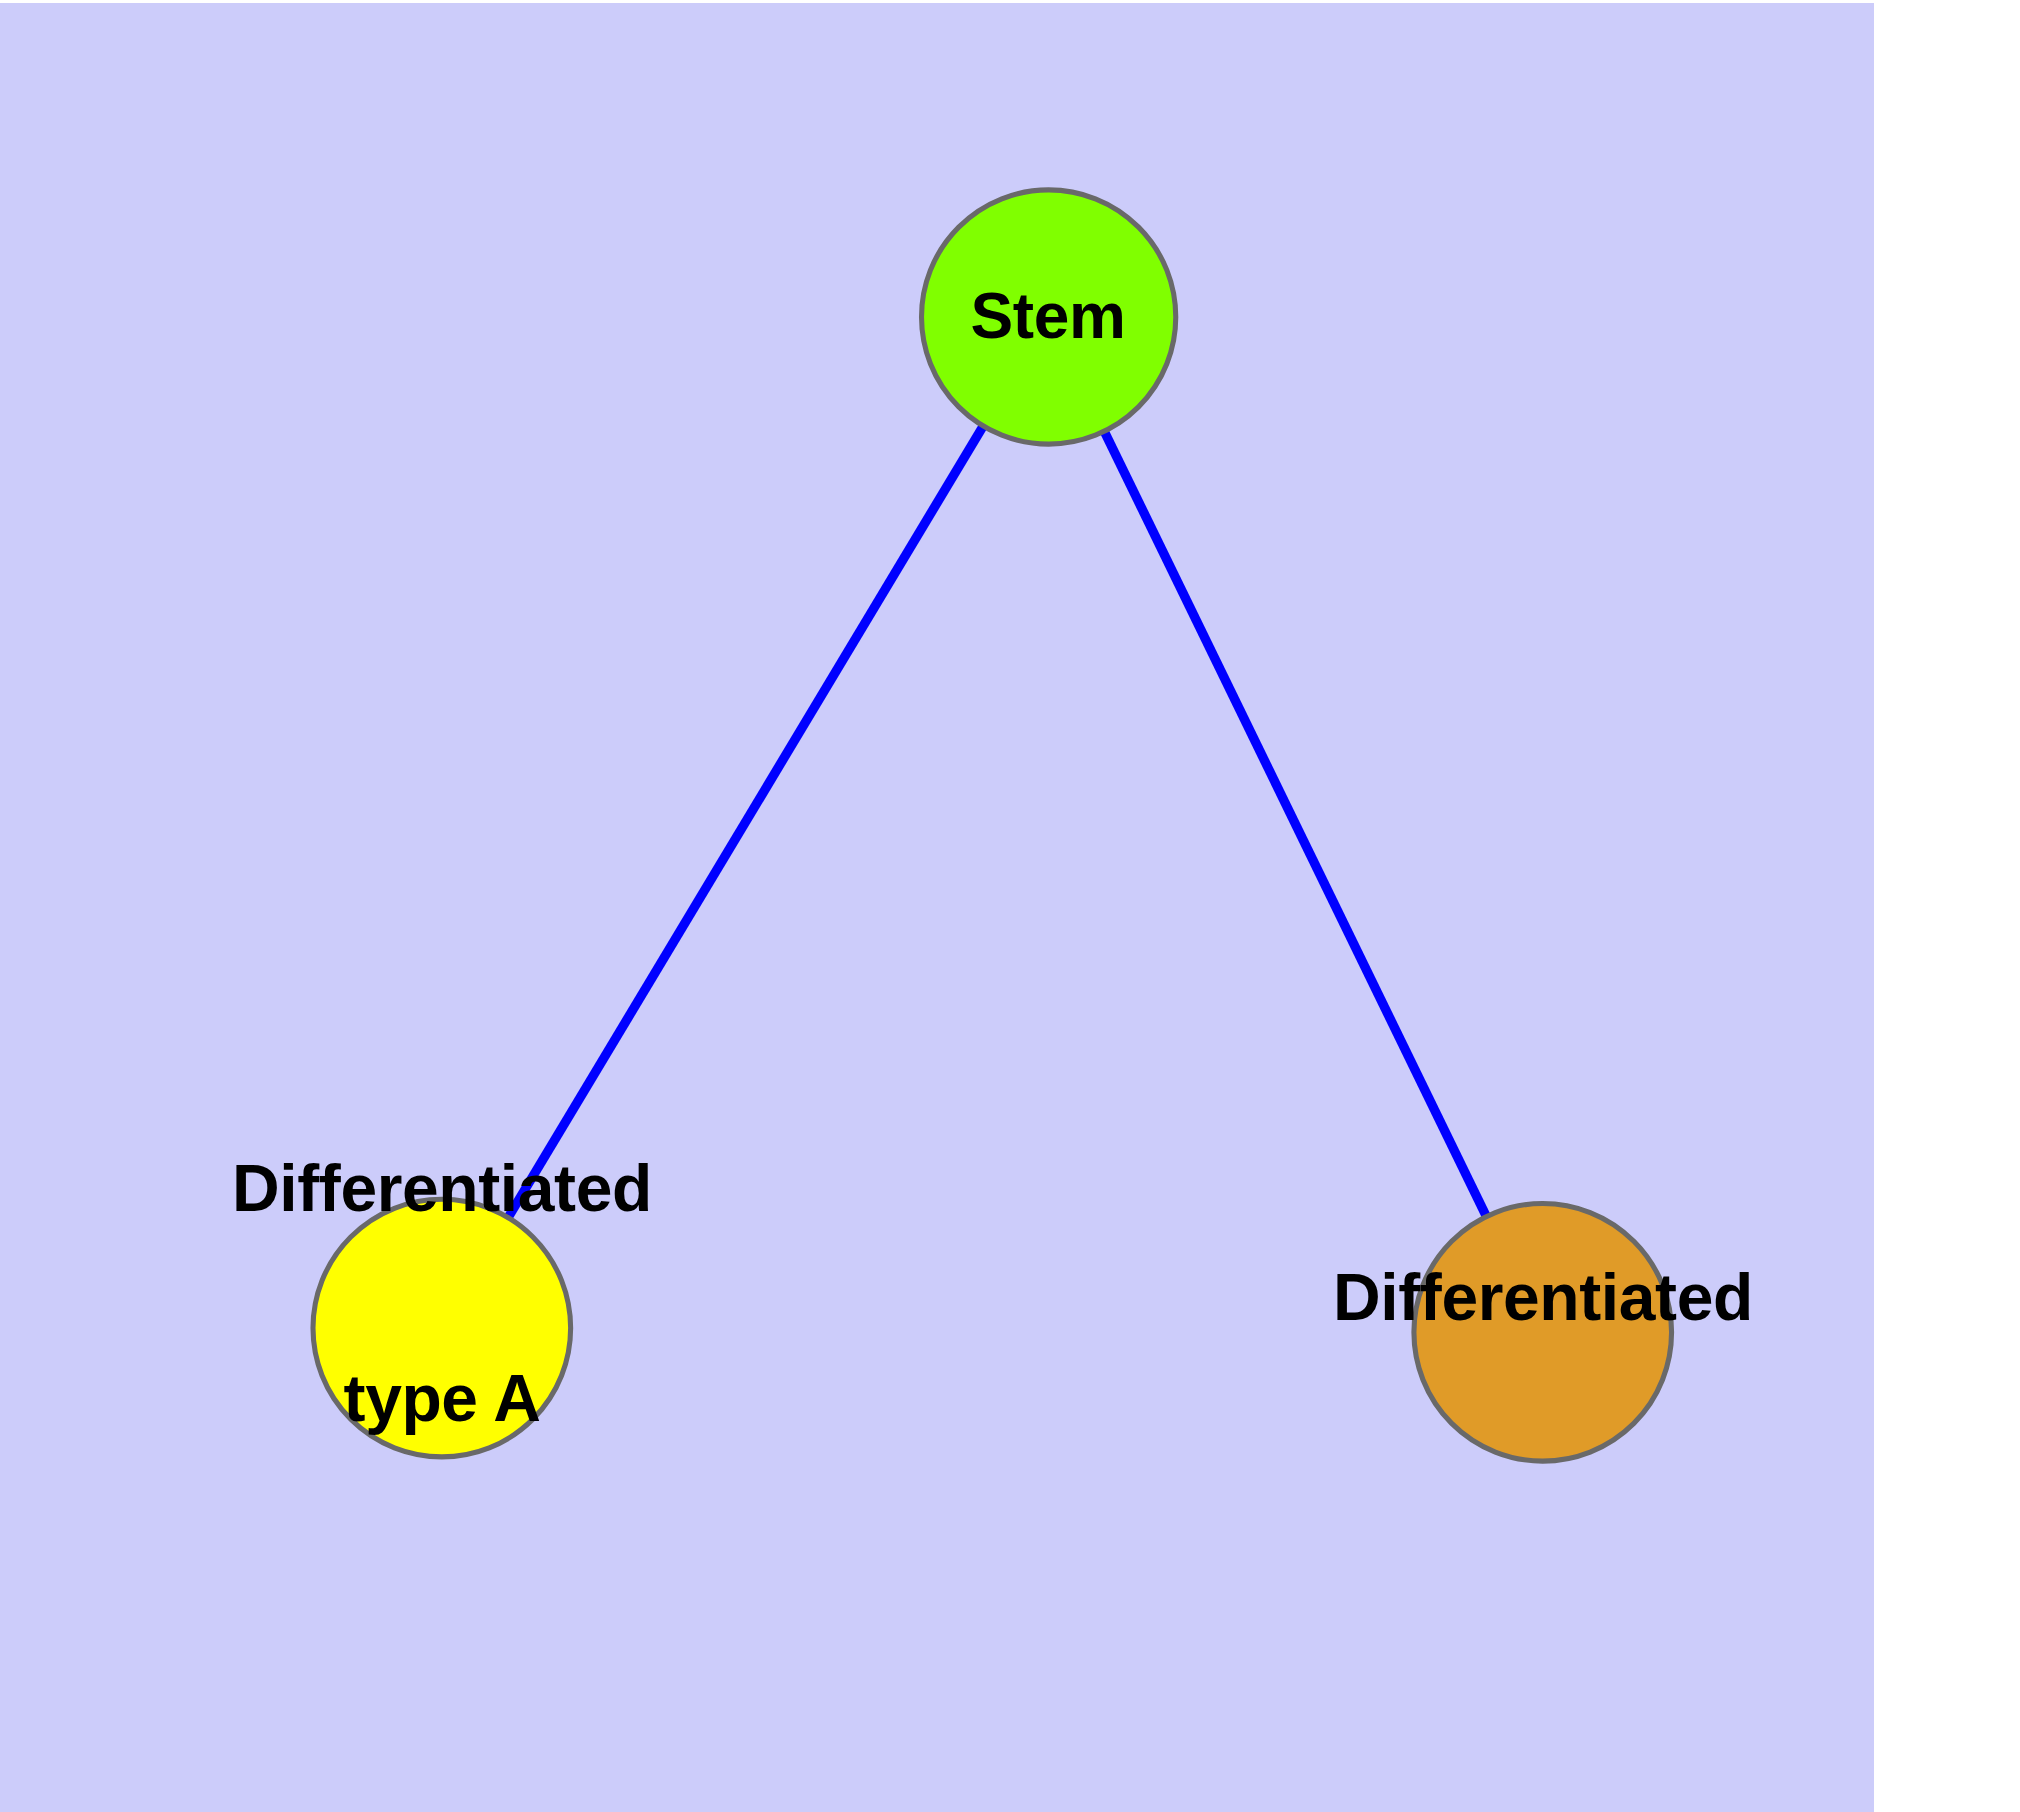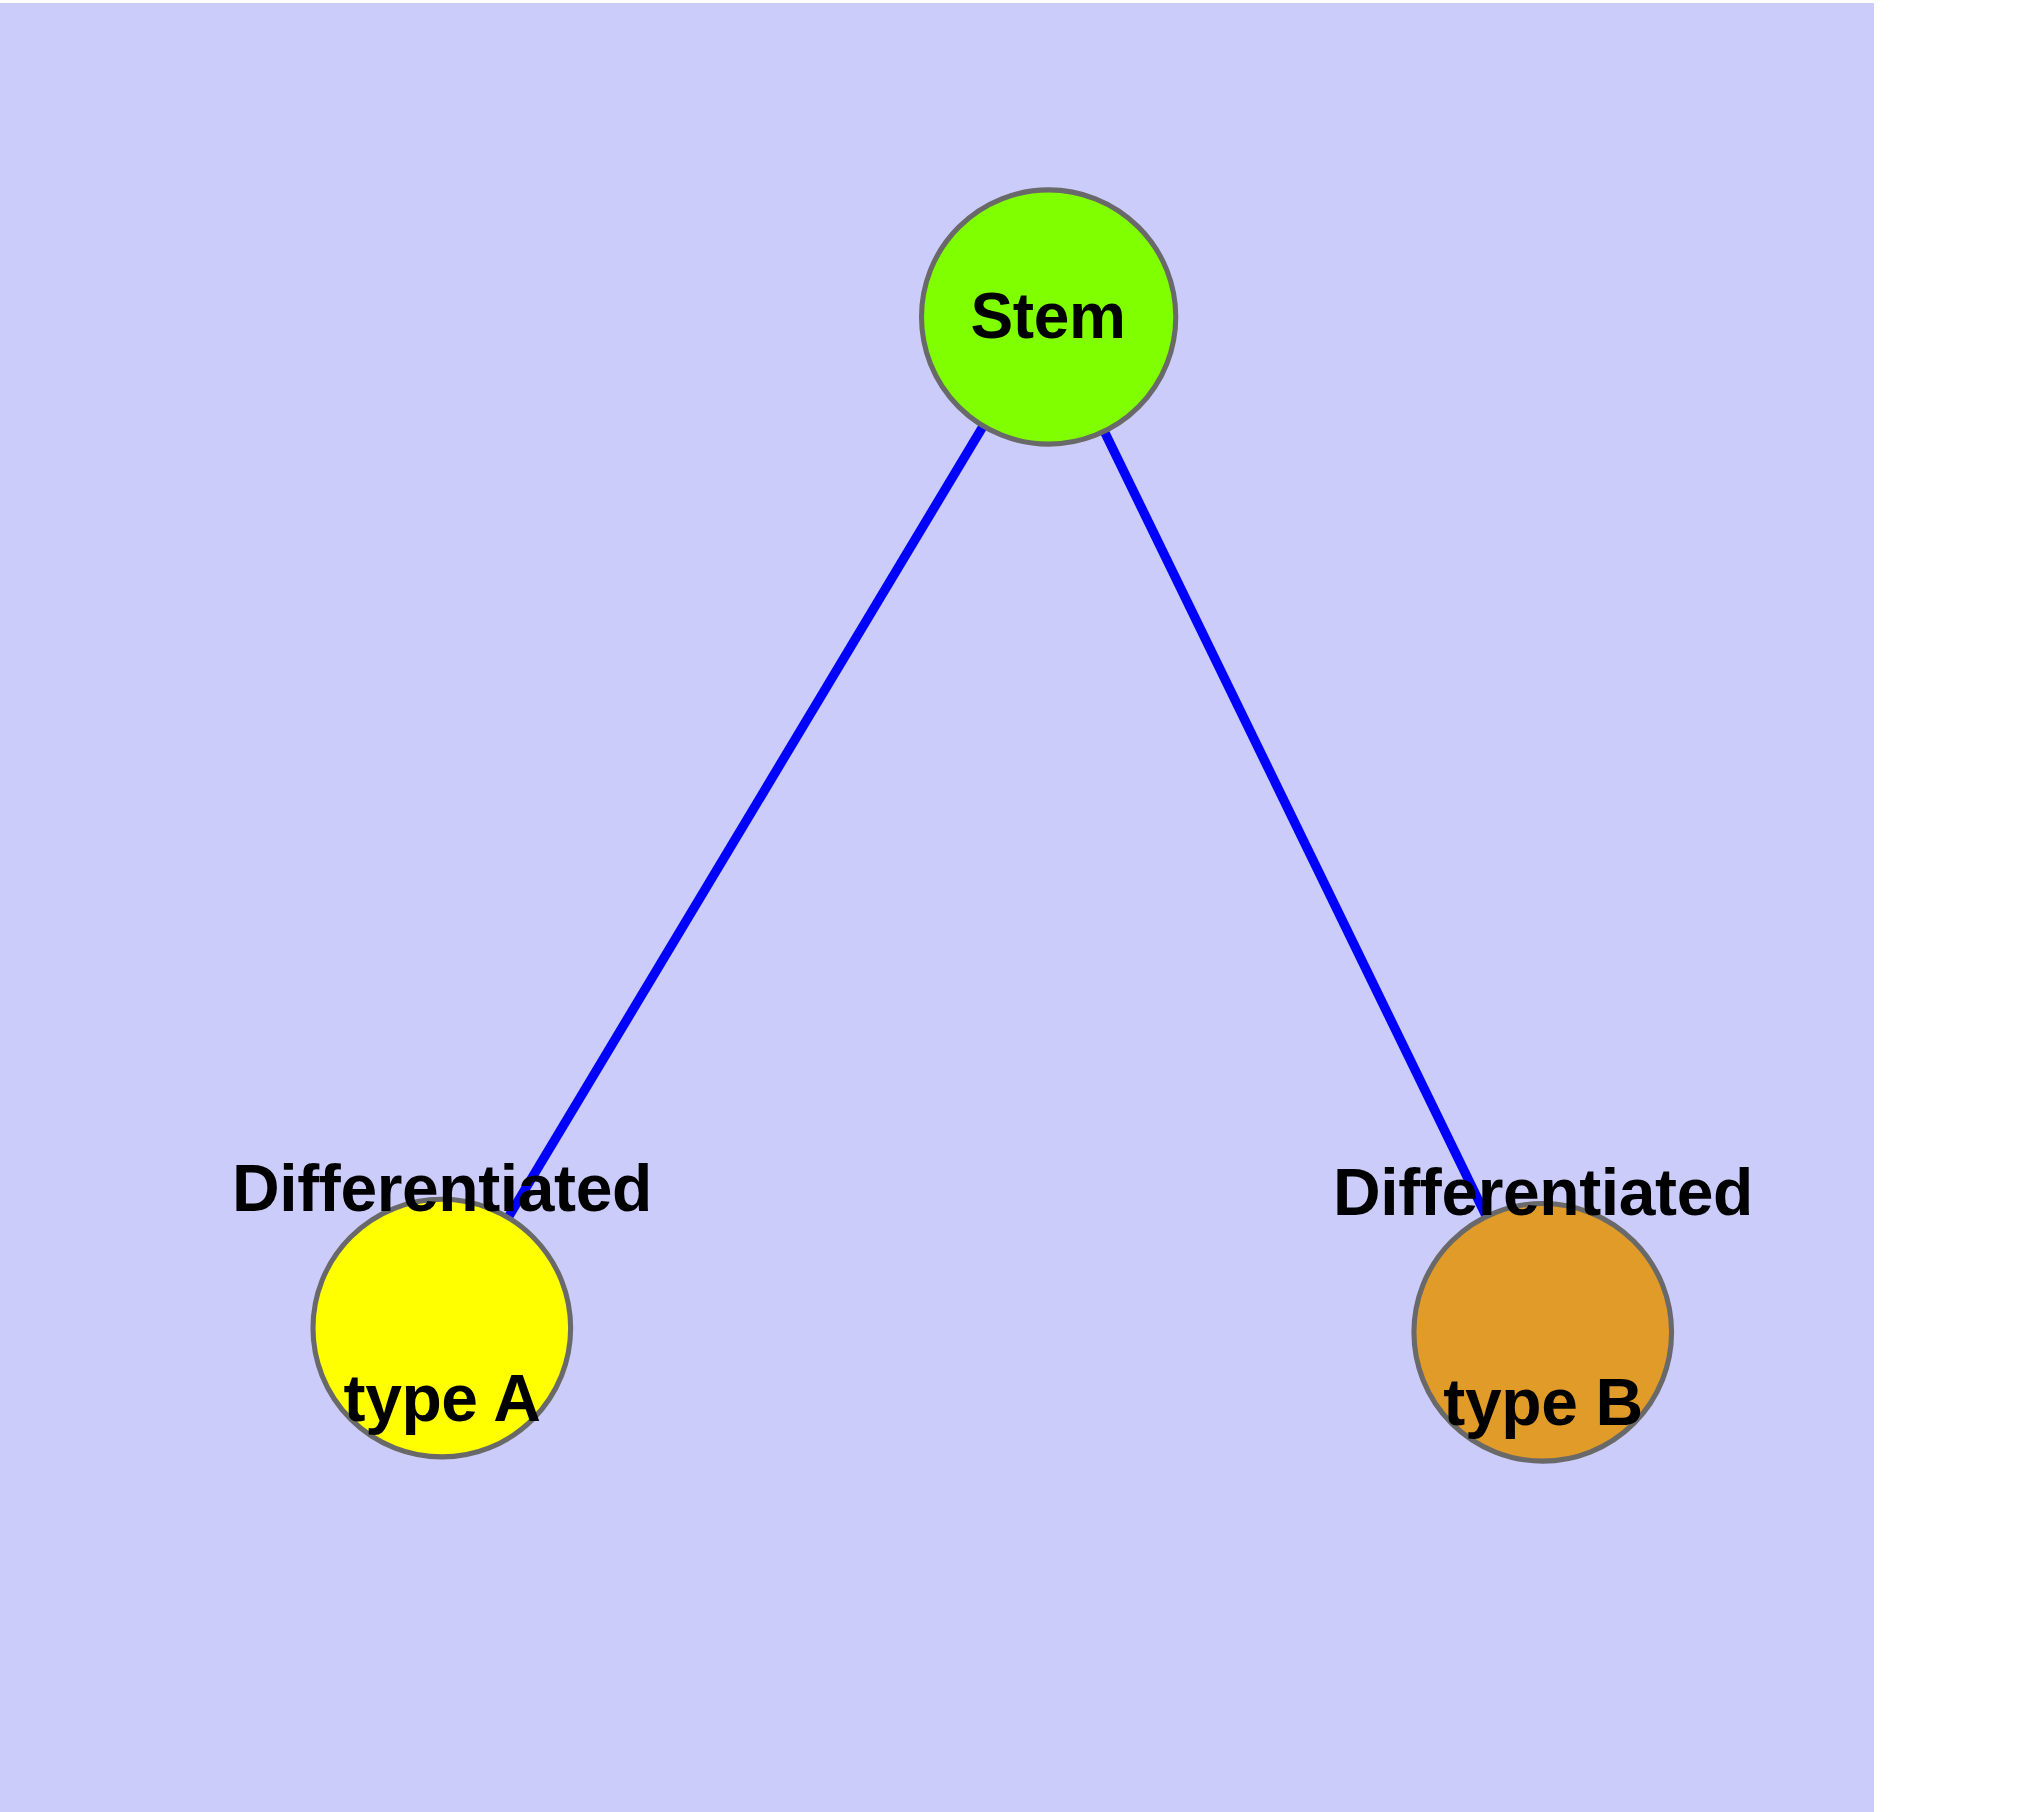--- a/index.html
+++ b/index.html
@@ -69,16 +69,15 @@
 
   <div class="node-label label-stem" style="left:1048px; top:317px; transform:translate(-50%,-50%); width:593px;">Stem</div>
 
   <div class="node-label label-leaf" style="left:442px; top:1294px; transform:translate(-50%,-50%); width:932px;">
     <div>Differentiated</div>
     <div>type A</div>
   </div>
 
   <div class="node-label label-leaf" style="left:1543px; top:1298px; transform:translate(-50%,-50%); width:932px;">
     <div>Differentiated</div>
-    <div>type B</div>
   </div>
 </div>
 
 
 </body></html>

